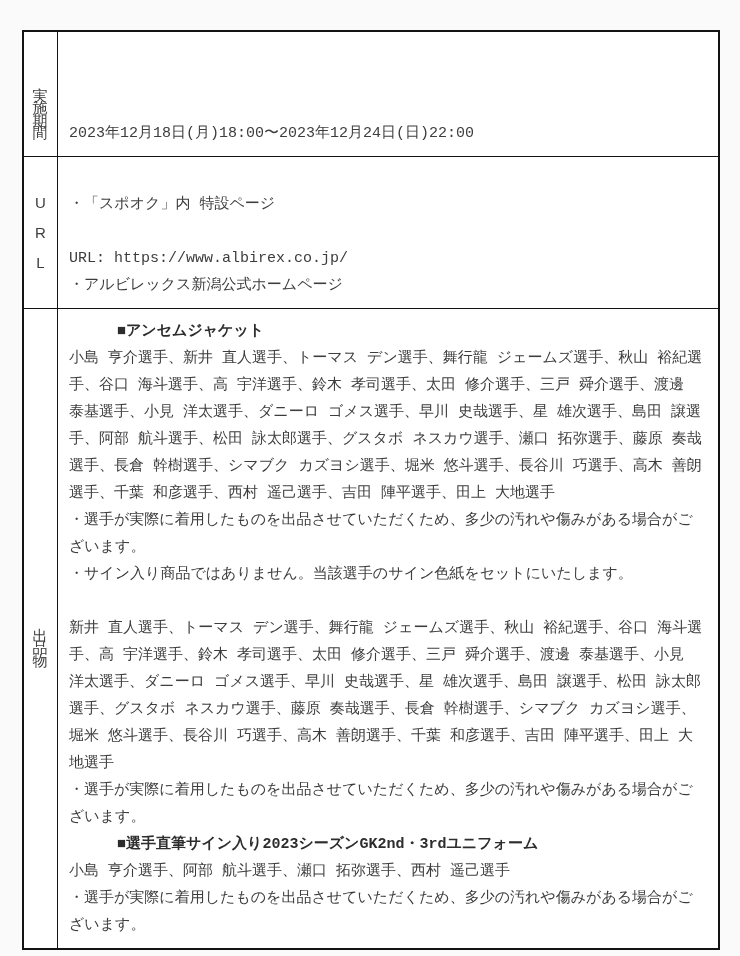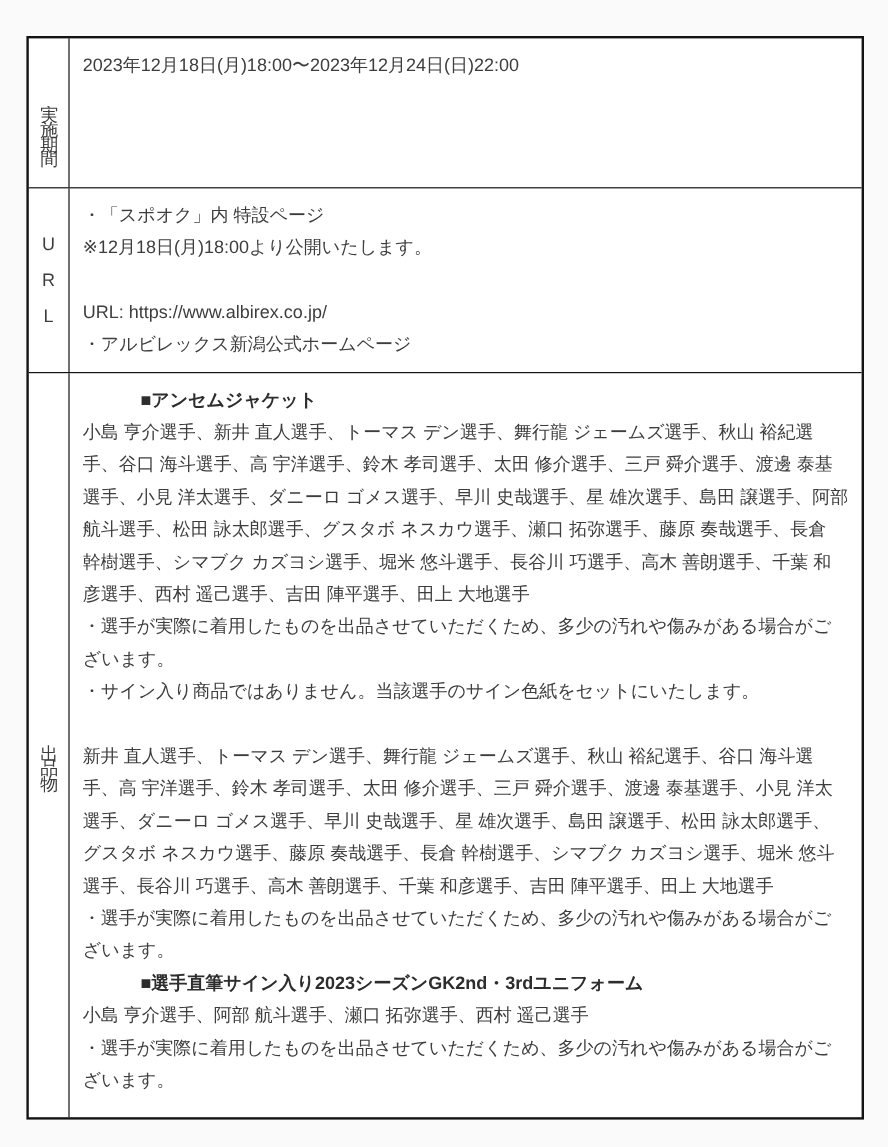--- a/index.html
+++ b/index.html
@@ -48,21 +48,22 @@
     line-height: 1;
     padding-top: 13px; 
     white-space: nowrap;
   }
   .td-cell {
     flex: 1;
     box-sizing: border-box;
     padding: 9px 11px;
     display: flex;
     flex-direction: column;
-    justify-content: flex-start;
+    justify-content: flex-end;
+    font-family: Liberation Mono, monospace;
   }
   .row-period  { min-height: 124px; }
   .row-url     { min-height: 151px; }
   .row-items   { min-height: 620px; }
   .para {
     margin: 0;
     font-size: 15px;
     line-height: 27px;
     min-height: 27px;
     color: #3d3d3d;
@@ -89,21 +90,20 @@
         <p class="para">2023年12月18日(月)18:00〜2023年12月24日(日)22:00</p>
       </div>
     </div>
 
     <div class="trow row-url">
       <div class="th-cell">
         <span class="vlabel">URL</span>
       </div>
       <div class="td-cell">
         <p class="para">・「スポオク」内 特設ページ</p>
-        <p class="para">※12月18日(月)18:00より公開いたします。</p>
         <p class="para"></p>
         <p class="para">URL: https://www.albirex.co.jp/</p>
         <p class="para">・アルビレックス新潟公式ホームページ</p>
       </div>
     </div>
 
     <div class="trow row-items">
       <div class="th-cell">
         <span class="vlabel">出品物</span>
       </div>

